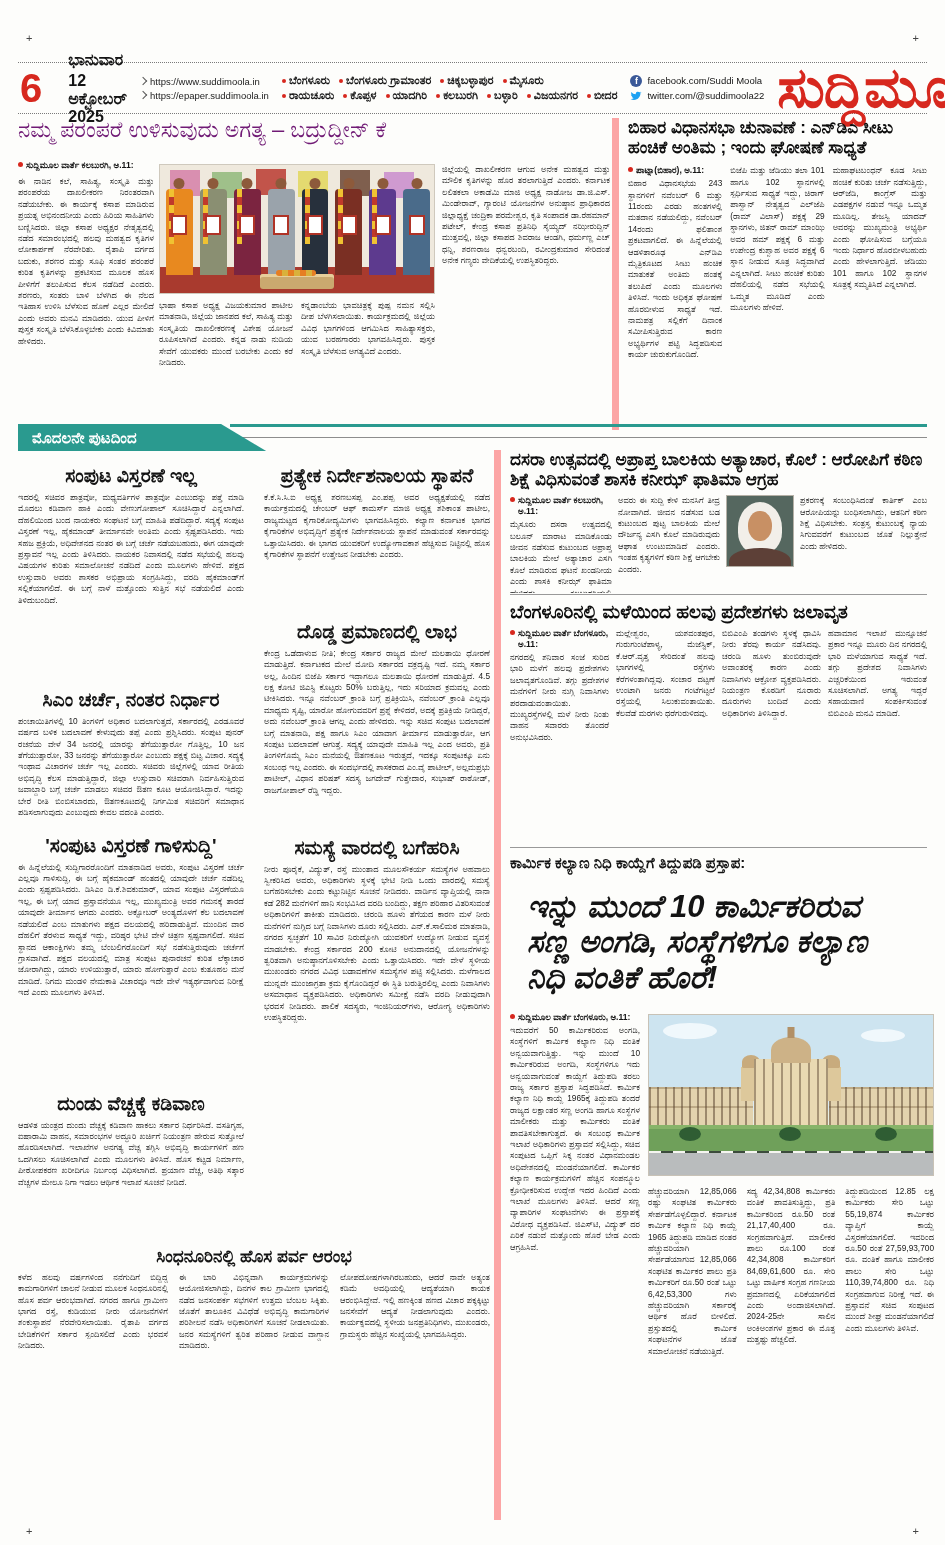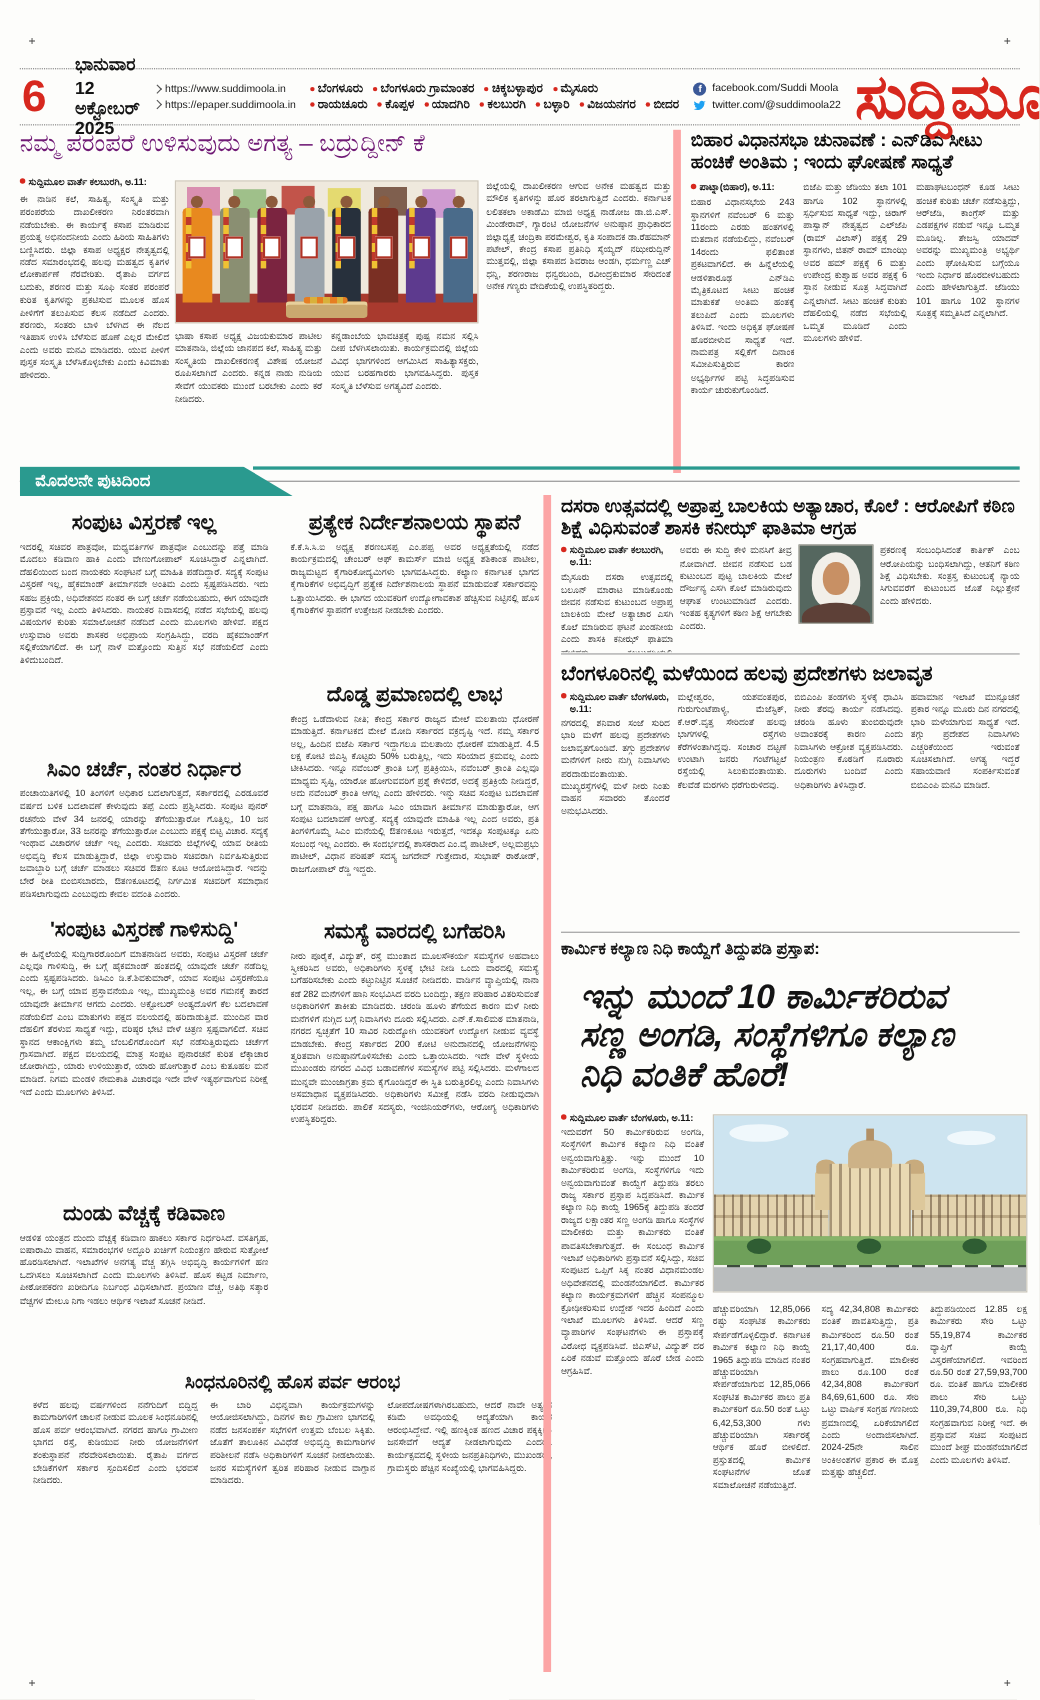--- a/index.html
+++ b/index.html
@@ -217,21 +217,21 @@
       <div class="bodytxt" style="height:120px;">ಆಡಳಿತ ಯಂತ್ರದ ದುಂದು ವೆಚ್ಚಕ್ಕೆ ಕಡಿವಾಣ ಹಾಕಲು ಸರ್ಕಾರ ನಿರ್ಧರಿಸಿದೆ. ವಸತಿಗೃಹ, ಐಷಾರಾಮಿ ವಾಹನ, ಸಮಾರಂಭಗಳ ಅದ್ಧೂರಿ ಖರ್ಚಿಗೆ ನಿಯಂತ್ರಣ ಹೇರುವ ಸುತ್ತೋಲೆ ಹೊರಡಿಸಲಾಗಿದೆ. ಇಲಾಖೆಗಳ ಅನಗತ್ಯ ವೆಚ್ಚ ತಗ್ಗಿಸಿ ಅಭಿವೃದ್ಧಿ ಕಾರ್ಯಗಳಿಗೆ ಹಣ ಒದಗಿಸಲು ಸೂಚಿಸಲಾಗಿದೆ ಎಂದು ಮೂಲಗಳು ತಿಳಿಸಿವೆ. ಹೊಸ ಕಟ್ಟಡ ನಿರ್ಮಾಣ, ಪೀಠೋಪಕರಣ ಖರೀದಿಗೂ ನಿರ್ಬಂಧ ವಿಧಿಸಲಾಗಿದೆ. ಪ್ರಯಾಣ ವೆಚ್ಚ, ಅತಿಥಿ ಸತ್ಕಾರ ವೆಚ್ಚಗಳ ಮೇಲೂ ನಿಗಾ ಇಡಲು ಆರ್ಥಿಕ ಇಲಾಖೆ ಸೂಚನೆ ನೀಡಿದೆ.</div>
     </div>
     <div class="abs" style="left:246px;top:0;width:226px;">
       <h3 class="h-sub">ಪ್ರತ್ಯೇಕ ನಿರ್ದೇಶನಾಲಯ ಸ್ಥಾಪನೆ</h3>
       <div class="bodytxt" style="height:122px;">ಕೆ.ಕೆ.ಸಿ.ಸಿ.ಐ ಅಧ್ಯಕ್ಷ ಶರಣಬಸಪ್ಪ ಎಂ.ಪಪ್ಪ ಅವರ ಅಧ್ಯಕ್ಷತೆಯಲ್ಲಿ ನಡೆದ ಕಾರ್ಯಕ್ರಮದಲ್ಲಿ ಚೇಂಬರ್ ಆಫ್ ಕಾಮರ್ಸ್ ಮಾಜಿ ಅಧ್ಯಕ್ಷ ಶಶಿಕಾಂತ ಪಾಟೀಲ, ರಾಜ್ಯಮಟ್ಟದ ಕೈಗಾರಿಕೋದ್ಯಮಿಗಳು ಭಾಗವಹಿಸಿದ್ದರು. ಕಲ್ಯಾಣ ಕರ್ನಾಟಕ ಭಾಗದ ಕೈಗಾರಿಕೆಗಳ ಅಭಿವೃದ್ಧಿಗೆ ಪ್ರತ್ಯೇಕ ನಿರ್ದೇಶನಾಲಯ ಸ್ಥಾಪನೆ ಮಾಡುವಂತೆ ಸರ್ಕಾರವನ್ನು ಒತ್ತಾಯಿಸಿದರು. ಈ ಭಾಗದ ಯುವಕರಿಗೆ ಉದ್ಯೋಗಾವಕಾಶ ಹೆಚ್ಚಿಸುವ ನಿಟ್ಟಿನಲ್ಲಿ ಹೊಸ ಕೈಗಾರಿಕೆಗಳ ಸ್ಥಾಪನೆಗೆ ಉತ್ತೇಜನ ನೀಡಬೇಕು ಎಂದರು.</div>
       <h3 class="h-sub">ದೊಡ್ಡ ಪ್ರಮಾಣದಲ್ಲಿ ಲಾಭ</h3>
       <div class="bodytxt" style="height:182px;">ಕೇಂದ್ರ ಒಡೆದಾಳುವ ನೀತಿ; ಕೇಂದ್ರ ಸರ್ಕಾರ ರಾಜ್ಯದ ಮೇಲೆ ಮಲತಾಯಿ ಧೋರಣೆ ಮಾಡುತ್ತಿದೆ. ಕರ್ನಾಟಕದ ಮೇಲೆ ಮೋದಿ ಸರ್ಕಾರದ ವಕ್ರದೃಷ್ಟಿ ಇದೆ. ನಮ್ಮ ಸರ್ಕಾರ ಅಲ್ಲ, ಹಿಂದಿನ ಬಿಜೆಪಿ ಸರ್ಕಾರ ಇದ್ದಾಗಲೂ ಮಲತಾಯಿ ಧೋರಣೆ ಮಾಡುತ್ತಿದೆ. 4.5 ಲಕ್ಷ ಕೋಟಿ ಜಿಎಸ್ಟಿ ಕೊಟ್ಟರು 50% ಬರುತ್ತಿಲ್ಲ, ಇದು ಸರಿಯಾದ ಕ್ರಮವಲ್ಲ ಎಂದು ಟೀಕಿಸಿದರು. ಇನ್ನೂ ನವೆಂಬರ್ ಕ್ರಾಂತಿ ಬಗ್ಗೆ ಪ್ರತಿಕ್ರಿಯಿಸಿ, ನವೆಂಬರ್ ಕ್ರಾಂತಿ ಎಲ್ಲವೂ ಮಾಧ್ಯಮ ಸೃಷ್ಟಿ, ಯಾರೋ ಹೋಗುವವರಿಗೆ ಪ್ರಶ್ನೆ ಕೇಳಿದರೆ, ಅದಕ್ಕೆ ಪ್ರತಿಕ್ರಿಯೆ ನೀಡಿದ್ದರೆ, ಅದು ನವೆಂಬರ್ ಕ್ರಾಂತಿ ಆಗಲ್ಲ ಎಂದು ಹೇಳಿದರು. ಇನ್ನು ಸಚಿವ ಸಂಪುಟ ಬದಲಾವಣೆ ಬಗ್ಗೆ ಮಾತನಾಡಿ, ಪಕ್ಷ ಹಾಗೂ ಸಿಎಂ ಯಾವಾಗ ತೀರ್ಮಾನ ಮಾಡುತ್ತಾರೋ, ಆಗ ಸಂಪುಟ ಬದಲಾವಣೆ ಆಗುತ್ತೆ. ಸದ್ಯಕ್ಕೆ ಯಾವುದೇ ಮಾಹಿತಿ ಇಲ್ಲ ಎಂದ ಅವರು, ಪ್ರತಿ ತಿಂಗಳಿಗೊಮ್ಮೆ ಸಿಎಂ ಮನೆಯಲ್ಲಿ ಔತಣಕೂಟ ಇರುತ್ತದೆ, ಇದಕ್ಕೂ ಸಂಪುಟಕ್ಕೂ ಏನು ಸಂಬಂಧ ಇಲ್ಲ ಎಂದರು. ಈ ಸಂದರ್ಭದಲ್ಲಿ ಶಾಸಕರಾದ ಎಂ.ವೈ ಪಾಟೀಲ್, ಅಲ್ಲಮಪ್ರಭು ಪಾಟೀಲ್, ವಿಧಾನ ಪರಿಷತ್ ಸದಸ್ಯ ಜಗದೇವ್ ಗುತ್ತೇದಾರ, ಸುಭಾಷ್ ರಾಠೋಡ್, ರಾಜಗೋಪಾಲ್ ರೆಡ್ಡಿ ಇದ್ದರು.</div>
       <h3 class="h-sub">ಸಮಸ್ಯೆ ವಾರದಲ್ಲಿ ಬಗೆಹರಿಸಿ</h3>
       <div class="bodytxt" style="height:368px;">ನೀರು ಪೂರೈಕೆ, ವಿದ್ಯುತ್, ರಸ್ತೆ ಮುಂತಾದ ಮೂಲಸೌಕರ್ಯ ಸಮಸ್ಯೆಗಳ ಅಹವಾಲು ಸ್ವೀಕರಿಸಿದ ಅವರು, ಅಧಿಕಾರಿಗಳು ಸ್ಥಳಕ್ಕೆ ಭೇಟಿ ನೀಡಿ ಒಂದು ವಾರದಲ್ಲಿ ಸಮಸ್ಯೆ ಬಗೆಹರಿಸಬೇಕು ಎಂದು ಕಟ್ಟುನಿಟ್ಟಿನ ಸೂಚನೆ ನೀಡಿದರು. ವಾರ್ಡಿನ ವ್ಯಾಪ್ತಿಯಲ್ಲಿ ನಾನಾ ಕಡೆ 282 ಮನೆಗಳಿಗೆ ಹಾನಿ ಸಂಭವಿಸಿದ ವರದಿ ಬಂದಿದ್ದು, ತಕ್ಷಣ ಪರಿಹಾರ ವಿತರಿಸುವಂತೆ ಅಧಿಕಾರಿಗಳಿಗೆ ತಾಕೀತು ಮಾಡಿದರು. ಚರಂಡಿ ಹೂಳು ತೆಗೆಯದ ಕಾರಣ ಮಳೆ ನೀರು ಮನೆಗಳಿಗೆ ನುಗ್ಗಿದ ಬಗ್ಗೆ ನಿವಾಸಿಗಳು ದೂರು ಸಲ್ಲಿಸಿದರು. ಎನ್.ಕೆ.ಸಾಲಿಮಠ ಮಾತನಾಡಿ, ನಗರದ ಸ್ವಚ್ಛತೆಗೆ 10 ಸಾವಿರ ನಿರುದ್ಯೋಗಿ ಯುವಕರಿಗೆ ಉದ್ಯೋಗ ನೀಡುವ ವ್ಯವಸ್ಥೆ ಮಾಡಬೇಕು. ಕೇಂದ್ರ ಸರ್ಕಾರದ 200 ಕೋಟಿ ಅನುದಾನದಲ್ಲಿ ಯೋಜನೆಗಳನ್ನು ತ್ವರಿತವಾಗಿ ಅನುಷ್ಠಾನಗೊಳಿಸಬೇಕು ಎಂದು ಒತ್ತಾಯಿಸಿದರು. ಇದೇ ವೇಳೆ ಸ್ಥಳೀಯ ಮುಖಂಡರು ನಗರದ ವಿವಿಧ ಬಡಾವಣೆಗಳ ಸಮಸ್ಯೆಗಳ ಪಟ್ಟಿ ಸಲ್ಲಿಸಿದರು. ಮಳೆಗಾಲದ ಮುನ್ನವೇ ಮುಂಜಾಗ್ರತಾ ಕ್ರಮ ಕೈಗೊಂಡಿದ್ದರೆ ಈ ಸ್ಥಿತಿ ಬರುತ್ತಿರಲಿಲ್ಲ ಎಂದು ನಿವಾಸಿಗಳು ಅಸಮಾಧಾನ ವ್ಯಕ್ತಪಡಿಸಿದರು. ಅಧಿಕಾರಿಗಳು ಸಮೀಕ್ಷೆ ನಡೆಸಿ ವರದಿ ನೀಡುವುದಾಗಿ ಭರವಸೆ ನೀಡಿದರು. ಪಾಲಿಕೆ ಸದಸ್ಯರು, ಇಂಜಿನಿಯರ್‌ಗಳು, ಆರೋಗ್ಯ ಅಧಿಕಾರಿಗಳು ಉಪಸ್ಥಿತರಿದ್ದರು.</div>
     </div>
-    <div class="abs" style="left:12px;top:782px;width:472px;">
+    <div class="abs" style="left:0;top:782px;width:472px;">
       <h3 class="h-sub" style="font-size:17px;">ಸಿಂಧನೂರಿನಲ್ಲಿ ಹೊಸ ಪರ್ವ ಆರಂಭ</h3>
       <div class="colrow" style="gap:11px;">
         <div class="c bodytxt" style="height:244px;">ಕಳೆದ ಹಲವು ವರ್ಷಗಳಿಂದ ನನೆಗುದಿಗೆ ಬಿದ್ದಿದ್ದ ಕಾಮಗಾರಿಗಳಿಗೆ ಚಾಲನೆ ನೀಡುವ ಮೂಲಕ ಸಿಂಧನೂರಿನಲ್ಲಿ ಹೊಸ ಪರ್ವ ಆರಂಭವಾಗಿದೆ. ನಗರದ ಹಾಗೂ ಗ್ರಾಮೀಣ ಭಾಗದ ರಸ್ತೆ, ಕುಡಿಯುವ ನೀರು ಯೋಜನೆಗಳಿಗೆ ಶಂಕುಸ್ಥಾಪನೆ ನೆರವೇರಿಸಲಾಯಿತು. ರೈತಾಪಿ ವರ್ಗದ ಬೇಡಿಕೆಗಳಿಗೆ ಸರ್ಕಾರ ಸ್ಪಂದಿಸಲಿದೆ ಎಂದು ಭರವಸೆ ನೀಡಿದರು.</div>
         <div class="c bodytxt" style="height:244px;">ಈ ಬಾರಿ ವಿಭಿನ್ನವಾಗಿ ಕಾರ್ಯಕ್ರಮಗಳನ್ನು ಆಯೋಜಿಸಲಾಗಿದ್ದು, ದಿನಗಳ ಕಾಲ ಗ್ರಾಮೀಣ ಭಾಗದಲ್ಲಿ ನಡೆದ ಜನಸಂಪರ್ಕ ಸಭೆಗಳಿಗೆ ಉತ್ತಮ ಬೆಂಬಲ ಸಿಕ್ಕಿತು. ಜೊತೆಗೆ ತಾಲೂಕಿನ ವಿವಿಧೆಡೆ ಅಭಿವೃದ್ಧಿ ಕಾಮಗಾರಿಗಳ ಪರಿಶೀಲನೆ ನಡೆಸಿ ಅಧಿಕಾರಿಗಳಿಗೆ ಸೂಚನೆ ನೀಡಲಾಯಿತು. ಜನರ ಸಮಸ್ಯೆಗಳಿಗೆ ತ್ವರಿತ ಪರಿಹಾರ ನೀಡುವ ವಾಗ್ದಾನ ಮಾಡಿದರು.</div>
         <div class="c bodytxt" style="height:244px;">ಲೋಪದೋಷಗಳಾಗಿರಬಹುದು, ಆದರೆ ನಾವೇ ಅತ್ಯಂತ ಕಡಿಮೆ ಅವಧಿಯಲ್ಲಿ ಆದ್ಯತೆಯಾಗಿ ಕಾಯಕ ಆರಂಭಿಸಿದ್ದೇವೆ. ಇಲ್ಲಿ ಹಣಕ್ಕಿಂತ ಹಣದ ವಿಚಾರ ಪಕ್ಕಕ್ಕಿಟ್ಟು ಜನಸೇವೆಗೆ ಆದ್ಯತೆ ನೀಡಲಾಗುವುದು ಎಂದರು. ಕಾರ್ಯಕ್ಸವದಲ್ಲಿ ಸ್ಥಳೀಯ ಜನಪ್ರತಿನಿಧಿಗಳು, ಮುಖಂಡರು, ಗ್ರಾಮಸ್ಥರು ಹೆಚ್ಚಿನ ಸಂಖ್ಯೆಯಲ್ಲಿ ಭಾಗವಹಿಸಿದ್ದರು.</div>
       </div>
     </div>
   </div>
 
   <div class="abs rblock" style="left:494px;top:450px;width:433px;height:1070px;padding-left:9px;">

